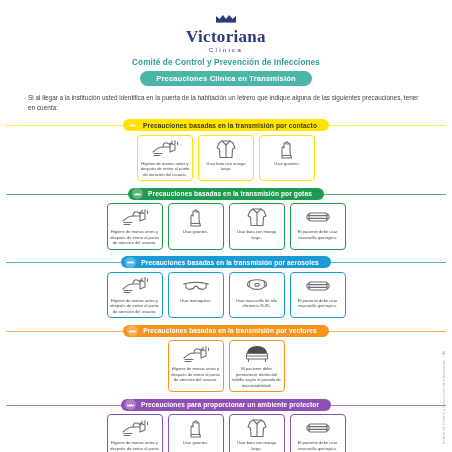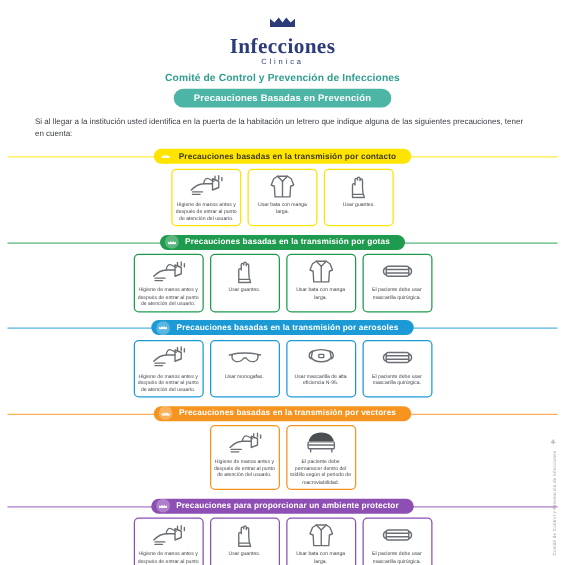--- a/index.html
+++ b/index.html
@@ -100,24 +100,24 @@
 
 <div class="page">
 
   <div class="header">
     <span class="crown">
       <svg width="22" height="9" viewBox="0 0 22 9">
         <path d="M1 8 L1 2 L4.5 5 L8 1 L11 5 L14 1 L17.5 5 L21 2 L21 8 Z" fill="#2c3b7a"></path>
         <rect x="1" y="7.2" width="20" height="1.4" fill="#2c3b7a"></rect>
       </svg>
     </span>
-    <div class="brand">Infecciones</div>
+    <div class="brand">Victoriana</div>
     <div class="brand-sub">Clinica</div>
     <div class="committee">Comité de Control y Prevención de Infecciones</div>
-    <div class="title-pill">Precauciones Basadas en Prevención</div>
+    <div class="title-pill">Precauciones Clinica en Transmisión</div>
   </div>
 
   <div class="intro">Si al llegar a la institución usted identifica en la puerta de la habitación un letrero que indique alguna de las siguientes precauciones, tener en cuenta:</div>
 
   <div id="sections-host">
       <div class="section">
         <div class="banner-row">
           <div class="banner-line" style="background: rgb(255, 228, 0);"></div>
           <div class="banner-pill light" style="background: rgb(255, 228, 0);">
             <span class="banner-badge" style="background: rgb(255, 228, 0);">

